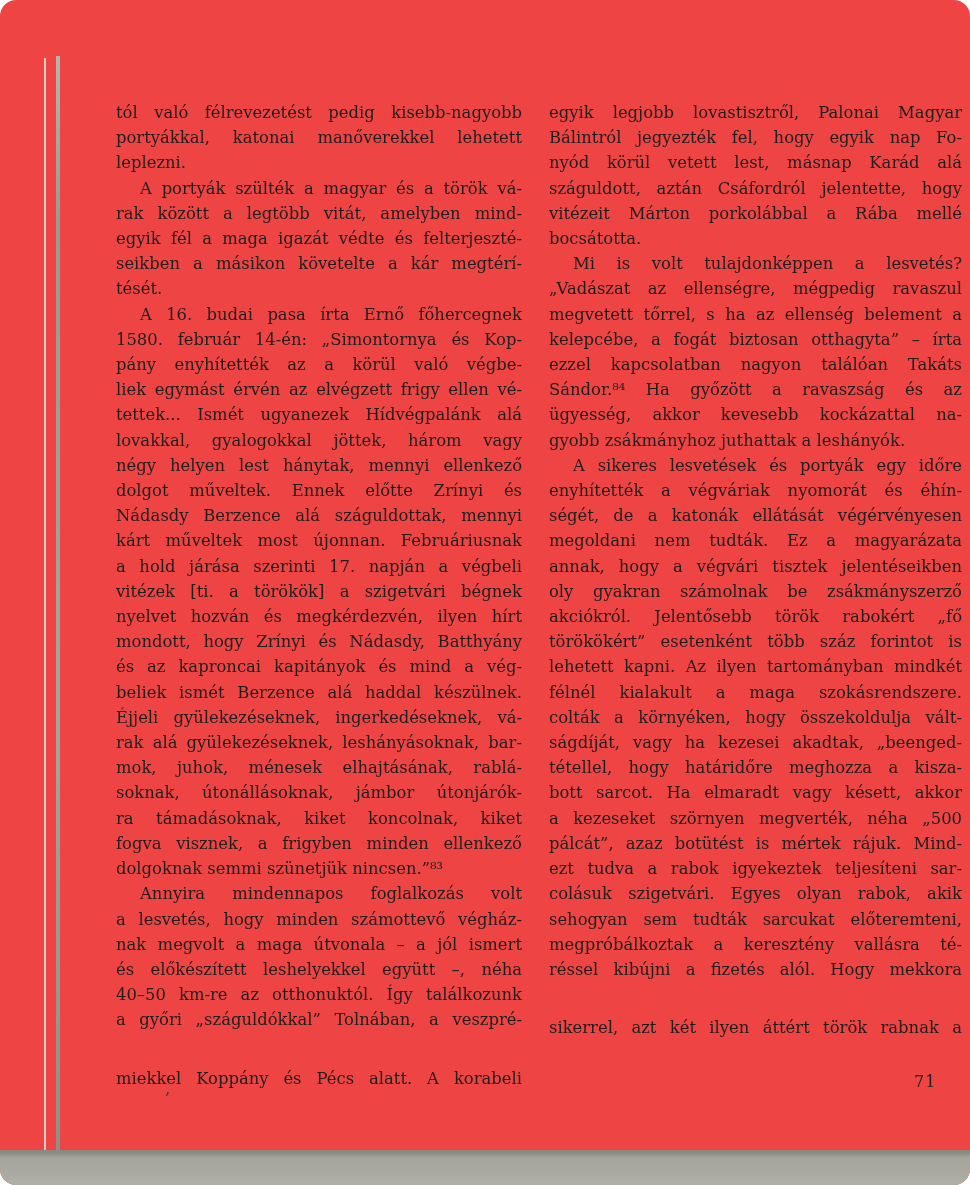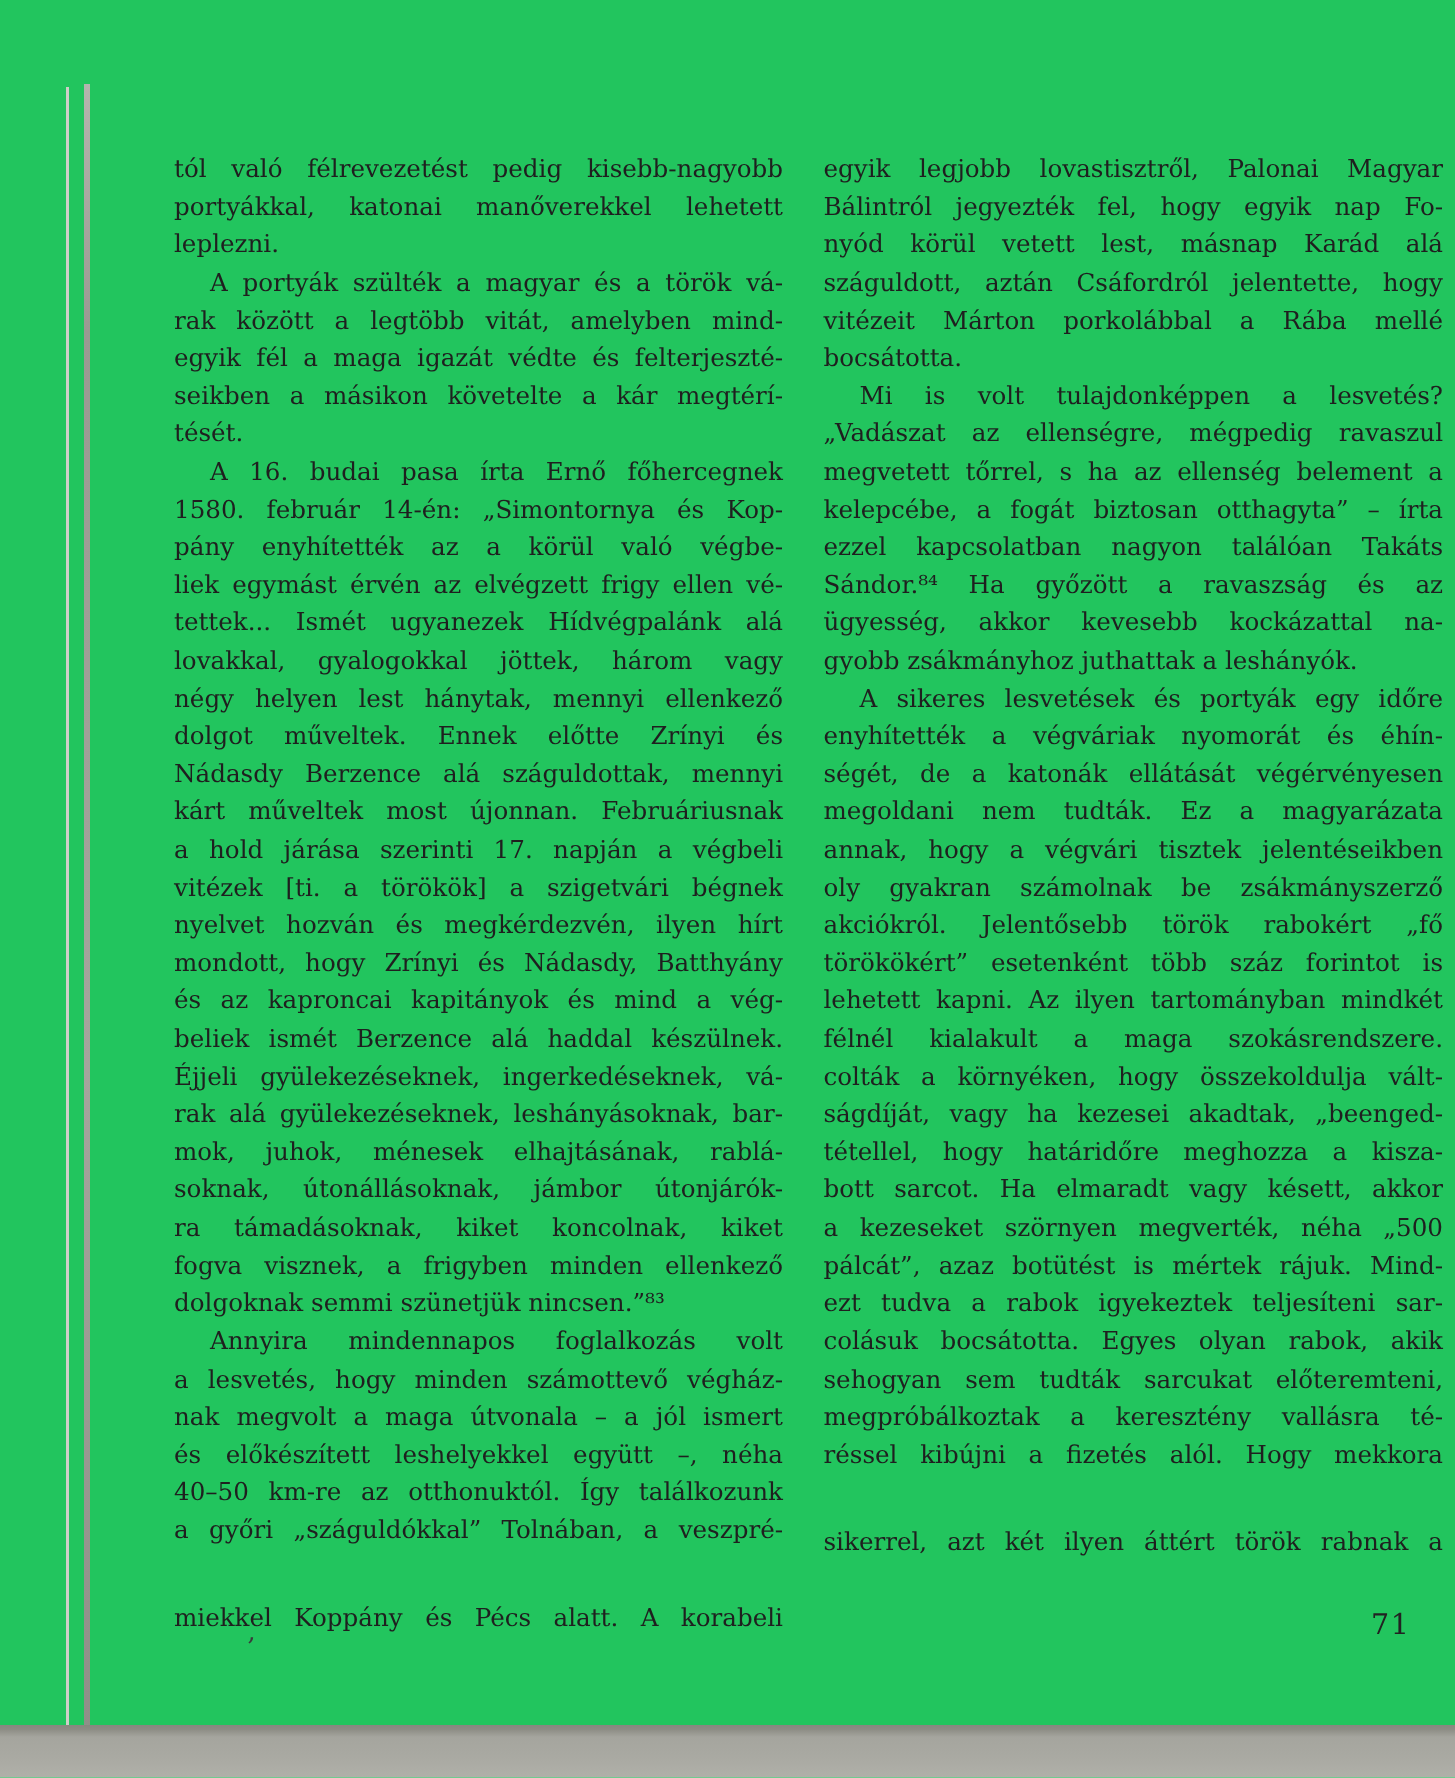--- a/index.html
+++ b/index.html
@@ -1,22 +1,23 @@
 <!DOCTYPE html>
 <html lang="hu"><head>
 <meta charset="utf-8">
 <style>
   html,body { margin:0; padding:0; }
   .page {
     position:relative;
     width:970px; height:1185px;
-    background:#22c55e;
+    background:#ef4444;
     overflow:hidden;
     font-family:"DejaVu Serif","Liberation Serif",serif;
     color:#1f1f1f;
+    border-radius:16px;
   }
   
   .gutter-shade {
     position:absolute; left:30px; top:56px; width:28px; height:1096px;
     background:linear-gradient(90deg, rgba(230,230,225,0) 0%, #ececе7 60%, #e4e4df 100%);
   }
   .gutter-line-light {
     position:absolute; left:44px; top:58px; width:2px; height:1094px;
     background:#cfcfc8;
   }
@@ -36,21 +37,21 @@
   }
   .col-left  { left:116px; width:406px; }
   .col-right { left:549px; width:413px; }
   .para { margin:0; padding:0; }
   .line { display:block; text-align:justify; text-align-last:justify; white-space:normal; }
   .para .line:last-child { text-align-last:left; }
   .para.jlast .line:last-child { text-align-last:justify;margin-top:33px; }
   .para.indent .line:first-child { text-indent:24px; }
   .page-number {
     position:absolute; left:914px; top:1072px;
-    font-size:19px; letter-spacing:1px; color:#222;
+    font-size:16px; letter-spacing:1px; color:#222;
   }
   .stray-mark {
     position:absolute; left:165px; top:1078px;
     font-size:17px; color:#3a3a3a;
   }
 </style>
 </head>
 <body>
 
 <div class="page">
@@ -136,21 +137,21 @@
         <span class="line">törökökért” esetenként több száz forintot is</span>
         <span class="line">lehetett kapni. Az ilyen tartományban mindkét</span>
         <span class="line">félnél kialakult a maga szokásrendszere.</span>
         <span class="line">colták a környéken, hogy összekoldulja vált-</span>
         <span class="line">ságdíját, vagy ha kezesei akadtak, „beenged-</span>
         <span class="line">tétellel, hogy határidőre meghozza a kisza-</span>
         <span class="line">bott sarcot. Ha elmaradt vagy késett, akkor</span>
         <span class="line">a kezeseket szörnyen megverték, néha „500</span>
         <span class="line">pálcát”, azaz botütést is mértek rájuk. Mind-</span>
         <span class="line">ezt tudva a rabok igyekeztek teljesíteni sar-</span>
-        <span class="line">colásuk bocsátotta. Egyes olyan rabok, akik</span>
+        <span class="line">colásuk szigetvári. Egyes olyan rabok, akik</span>
         <span class="line">sehogyan sem tudták sarcukat előteremteni,</span>
         <span class="line">megpróbálkoztak a keresztény vallásra té-</span>
         <span class="line">réssel kibújni a fizetés alól. Hogy mekkora</span>
         <span class="line">sikerrel, azt két ilyen áttért török rabnak a</span>
       </p>
     </div>
 
   <span class="stray-mark">,</span>
   <span class="page-number">71</span>
 

